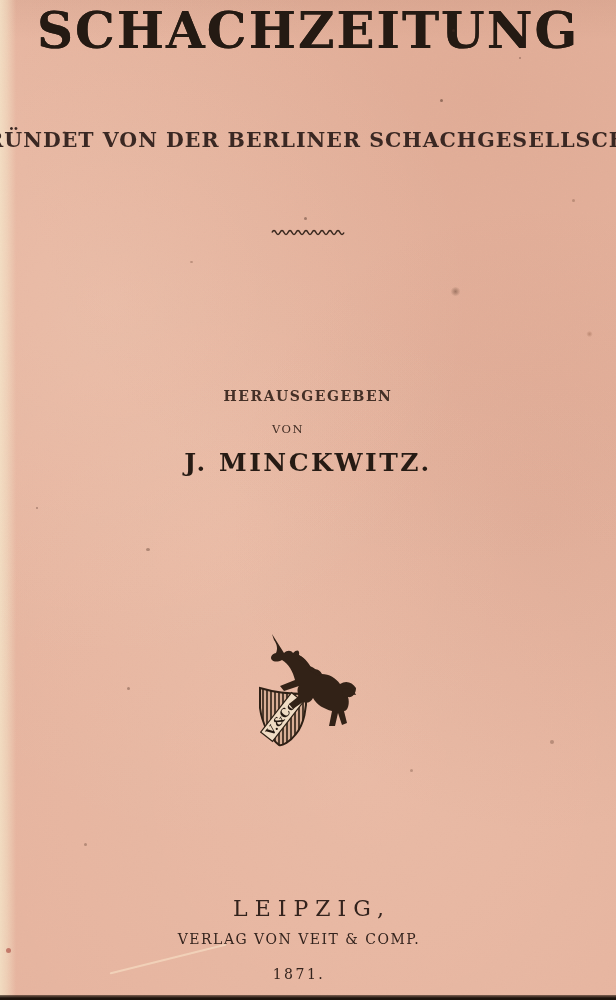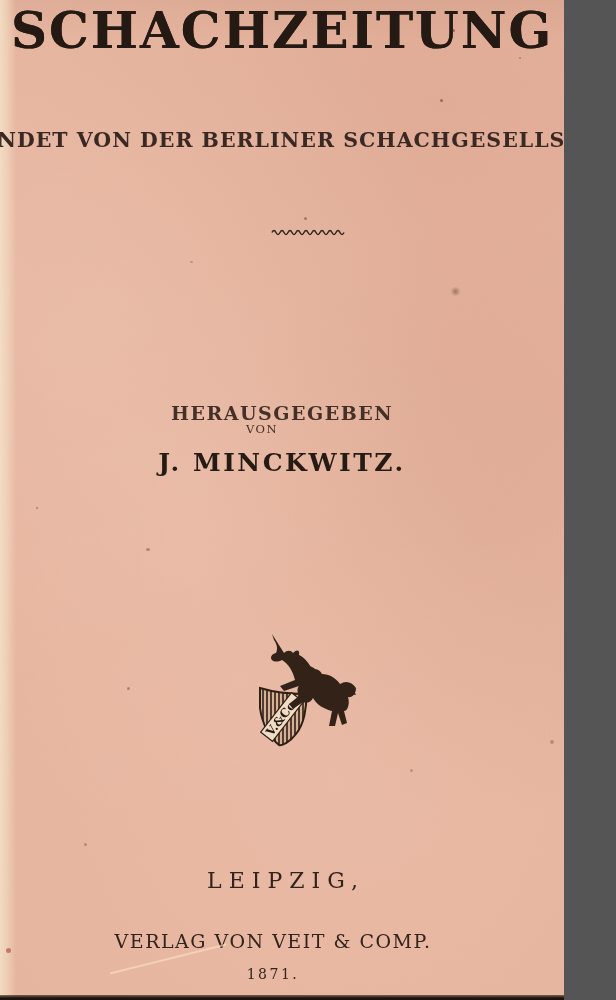--- a/index.html
+++ b/index.html
@@ -1,18 +1,18 @@
 <!DOCTYPE html>
 <html style="--paper: #e7b5a0; --ink: #31241c; --edge: #f3ddc2; --shadow_strip: #1d130c;"><head>
 <meta charset="utf-8">
 <style>
   html,body{margin:0;padding:0;background:#555;}
   .page{
     position:relative;
-    width:564px;height:1000px;
+    width:616px;height:1000px;
     overflow:hidden;
     font-family:"DejaVu Serif","Liberation Serif",serif;
     color:var(--ink,#31241c);
     background:
       radial-gradient(circle at 18% 30%, rgba(255,236,216,0.16), transparent 42%),
       radial-gradient(circle at 78% 10%, rgba(186,118,92,0.13), transparent 46%),
       radial-gradient(circle at 60% 78%, rgba(255,231,210,0.12), transparent 52%),
       radial-gradient(circle at 88% 52%, rgba(168,102,82,0.10), transparent 42%),
       radial-gradient(circle at 35% 55%, rgba(255,228,205,0.08), transparent 45%),
       linear-gradient(90deg, var(--edge,#f3ddc2) 0px, rgba(243,221,194,0.65) 7px, rgba(243,221,194,0) 16px),
@@ -44,22 +44,22 @@
   }
   .ornament{position:absolute;left:271px;top:228px;}
   .volume{
     top:315px;
     font-size:19px;
     font-weight:bold;
     letter-spacing:1.5px;
     color:#3c2a23;
   }
   .herausgegeben{
-    top:404px;
-    font-size:19px;
+    top:389px;
+    font-size:14px;
     font-weight:bold;
     letter-spacing:1.5px;
     color:#443027;
   }
   .von{
     top:424px;
     margin-left:-20px;
     font-size:11.5px;
     font-weight:normal;
     letter-spacing:1.5px;
@@ -67,30 +67,30 @@
   }
   .editor{
     top:450px;
     font-size:25px;
     font-weight:bold;
     letter-spacing:2.5px;
     color:#261b14;
   }
   .emblem{position:absolute;left:251px;top:633px;}
   .city{
-    top:870px;
+    top:898px;
     margin-left:4px;
     font-size:22px;
     letter-spacing:7px;
     color:#33231d;
   }
   .publisher{
     top:932px;
     margin-left:-9px;
-    font-size:19px;
+    font-size:14px;
     letter-spacing:1.5px;
     color:#33231d;
   }
   .year{
     top:967px;
     margin-left:-9px;
     font-size:14px;
     letter-spacing:2.5px;
     color:#33231d;
   }

